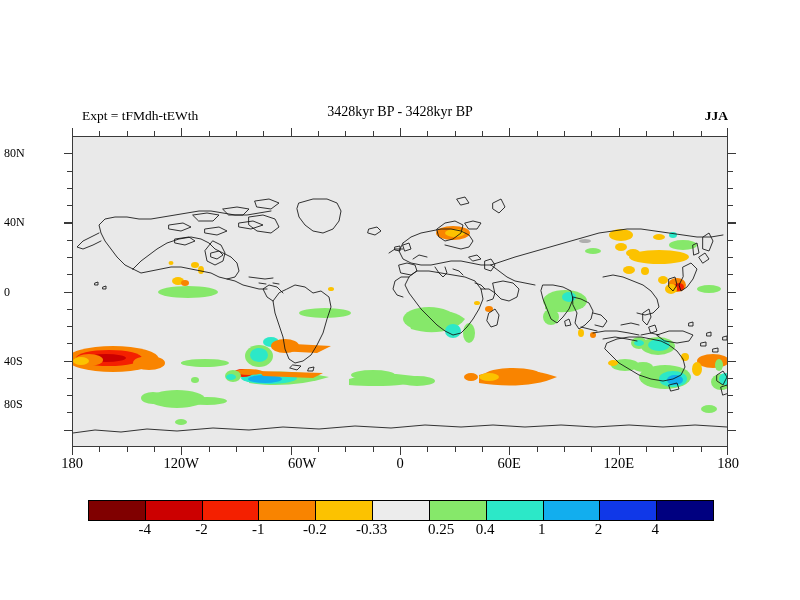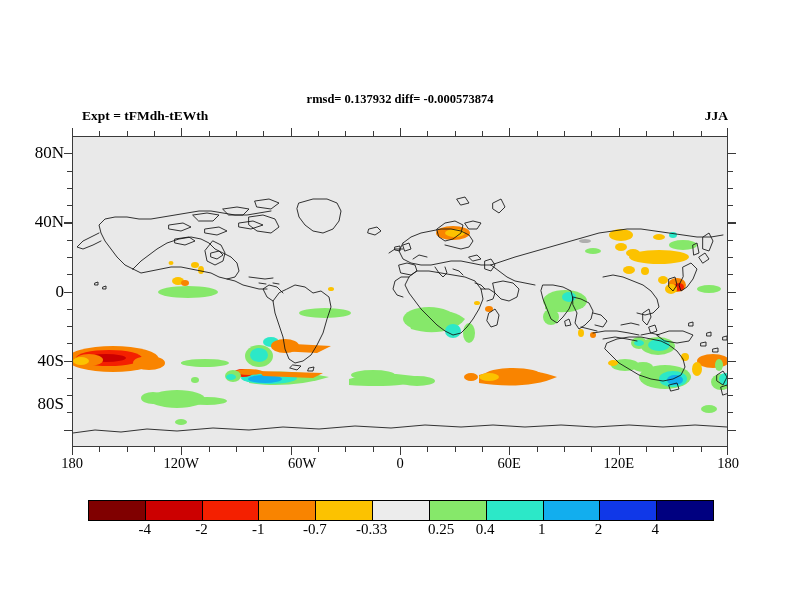--- a/index.html
+++ b/index.html
@@ -33,21 +33,21 @@
   #sub-period {
     position: absolute;
     left: 0; top: 104px; width: 800px;
     text-align: center;
     font-size: 14px;
   }
   #expt-label {
     position: absolute;
     left: 82px; top: 108px;
     font-size: 13.5px;
-    font-weight: bold;
+    font-weight: normal;
   }
   #season-label {
     position: absolute;
     right: 72px; top: 108px;
     font-size: 13.5px;
     font-weight: bold;
   }
 
   
   #plot-frame {
@@ -59,22 +59,21 @@
     box-sizing: border-box;
     overflow: hidden;
   }
   #map-svg { position: absolute; left: 0; top: 0; }
 
   
   .ytick-label {
     position: absolute;
     right: 736px;
     width: 60px;
-    text-align: right;
-    font-size: 17px;
+    font-size: 12px;
     transform: translateY(-50%);
   }
   .xtick-label {
     position: absolute;
     top: 455px;
     width: 70px;
     margin-left: -35px;
     text-align: center;
     font-size: 14.5px;
   }
@@ -143,21 +142,21 @@
     margin-left: -30px;
     text-align: center;
     font-size: 15px;
   }
 </style>
 </head>
 <body>
 
 <div id="figure">
 
-  <div id="sub-rmsd">rmsd= 0.137932 diff= -0.000573874</div>
+  <div id="sub-period">3428kyr BP - 3428kyr BP</div>
   <div id="expt-label">Expt = tFMdh-tEWth</div>
   <div id="season-label">JJA</div>
 
   <div id="plot-frame" style="background: rgb(233, 233, 233); border-color: rgb(58, 58, 58);">
     <svg id="map-svg" width="654" height="309" viewBox="0 0 654 309">
       <defs>
         <clipPath id="plotclip">
             <rect x="0" y="0" width="654" height="309"></rect>
           </clipPath>
       </defs>
@@ -546,21 +545,21 @@
     <div class="swatch" style="background: rgb(44, 232, 200);"></div>
     <div class="swatch" style="background: rgb(18, 174, 238);"></div>
     <div class="swatch" style="background: rgb(16, 56, 232);"></div>
     <div class="swatch" style="background: rgb(0, 0, 128);"></div>
   </div>
 
   <div id="cbar-ticks">
     <div class="cbar-tick-label" style="left:56.7px">-4</div>
     <div class="cbar-tick-label" style="left:113.5px">-2</div>
     <div class="cbar-tick-label" style="left:170.2px">-1</div>
-    <div class="cbar-tick-label" style="left:226.9px">-0.7</div>
+    <div class="cbar-tick-label" style="left:226.9px">-0.2</div>
     <div class="cbar-tick-label" style="left:283.6px">-0.33</div>
     <div class="cbar-tick-label" style="left:353px">0.25</div>
     <div class="cbar-tick-label" style="left:397.1px">0.4</div>
     <div class="cbar-tick-label" style="left:453.8px">1</div>
     <div class="cbar-tick-label" style="left:510.5px">2</div>
     <div class="cbar-tick-label" style="left:567.3px">4</div>
   </div>
 
 </div>
 

